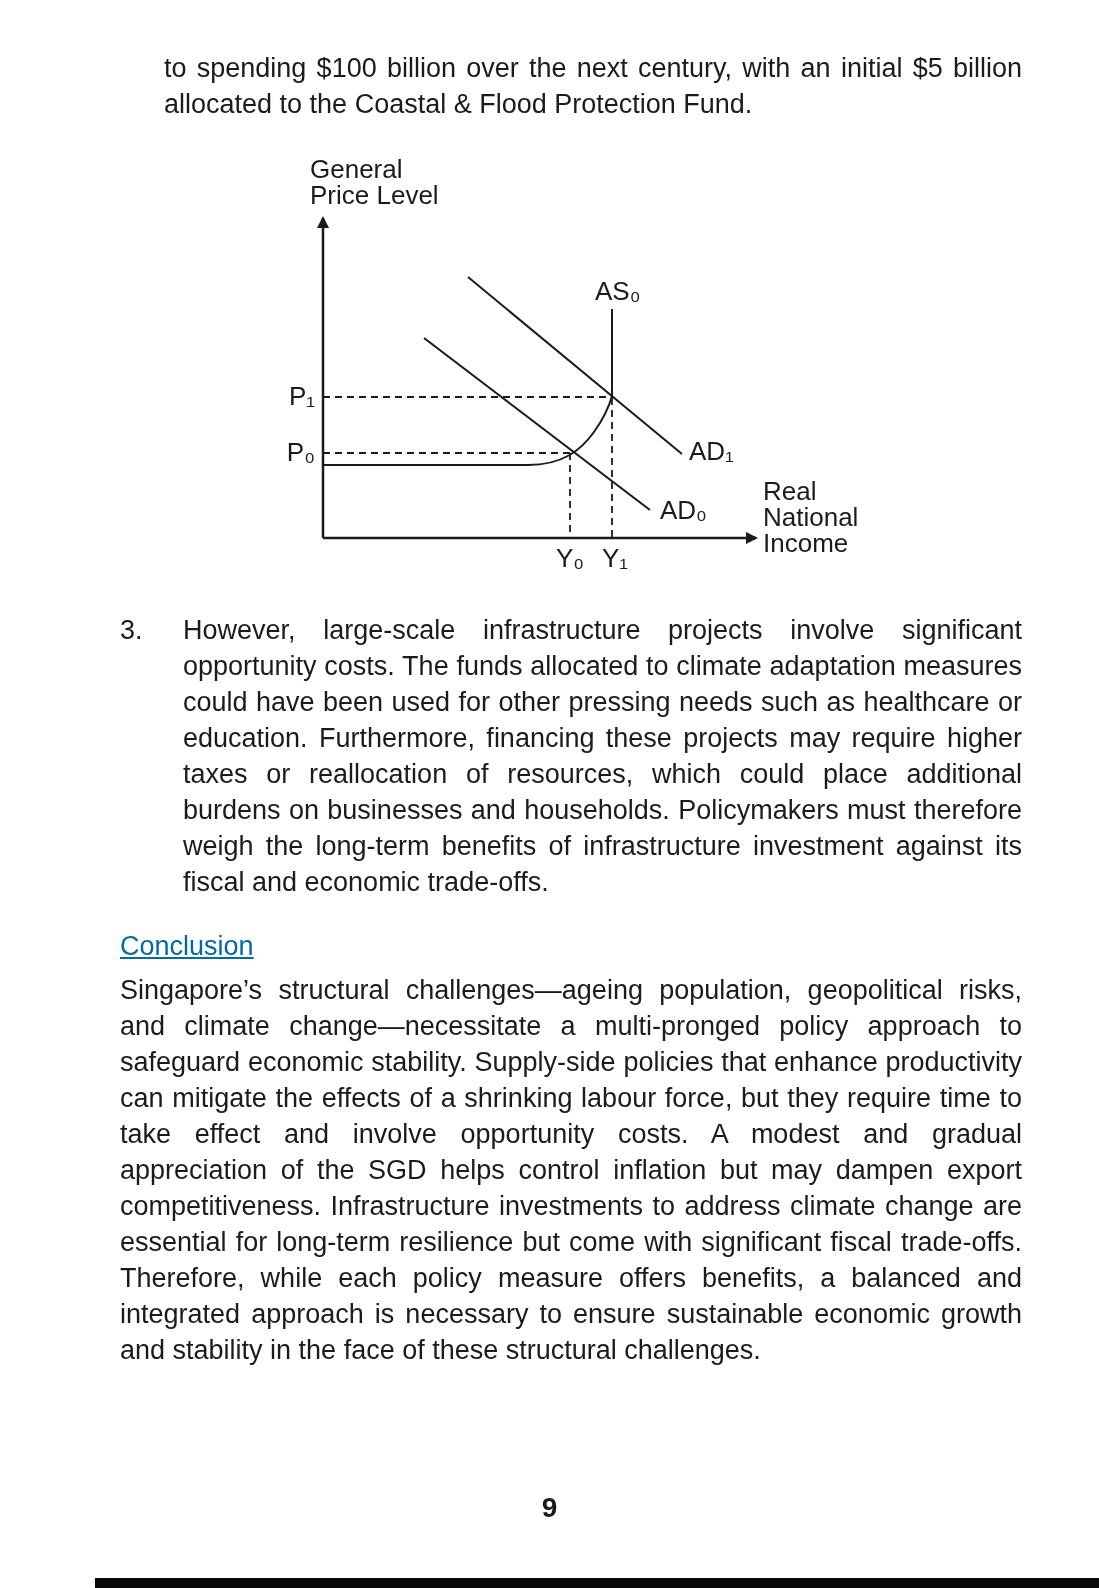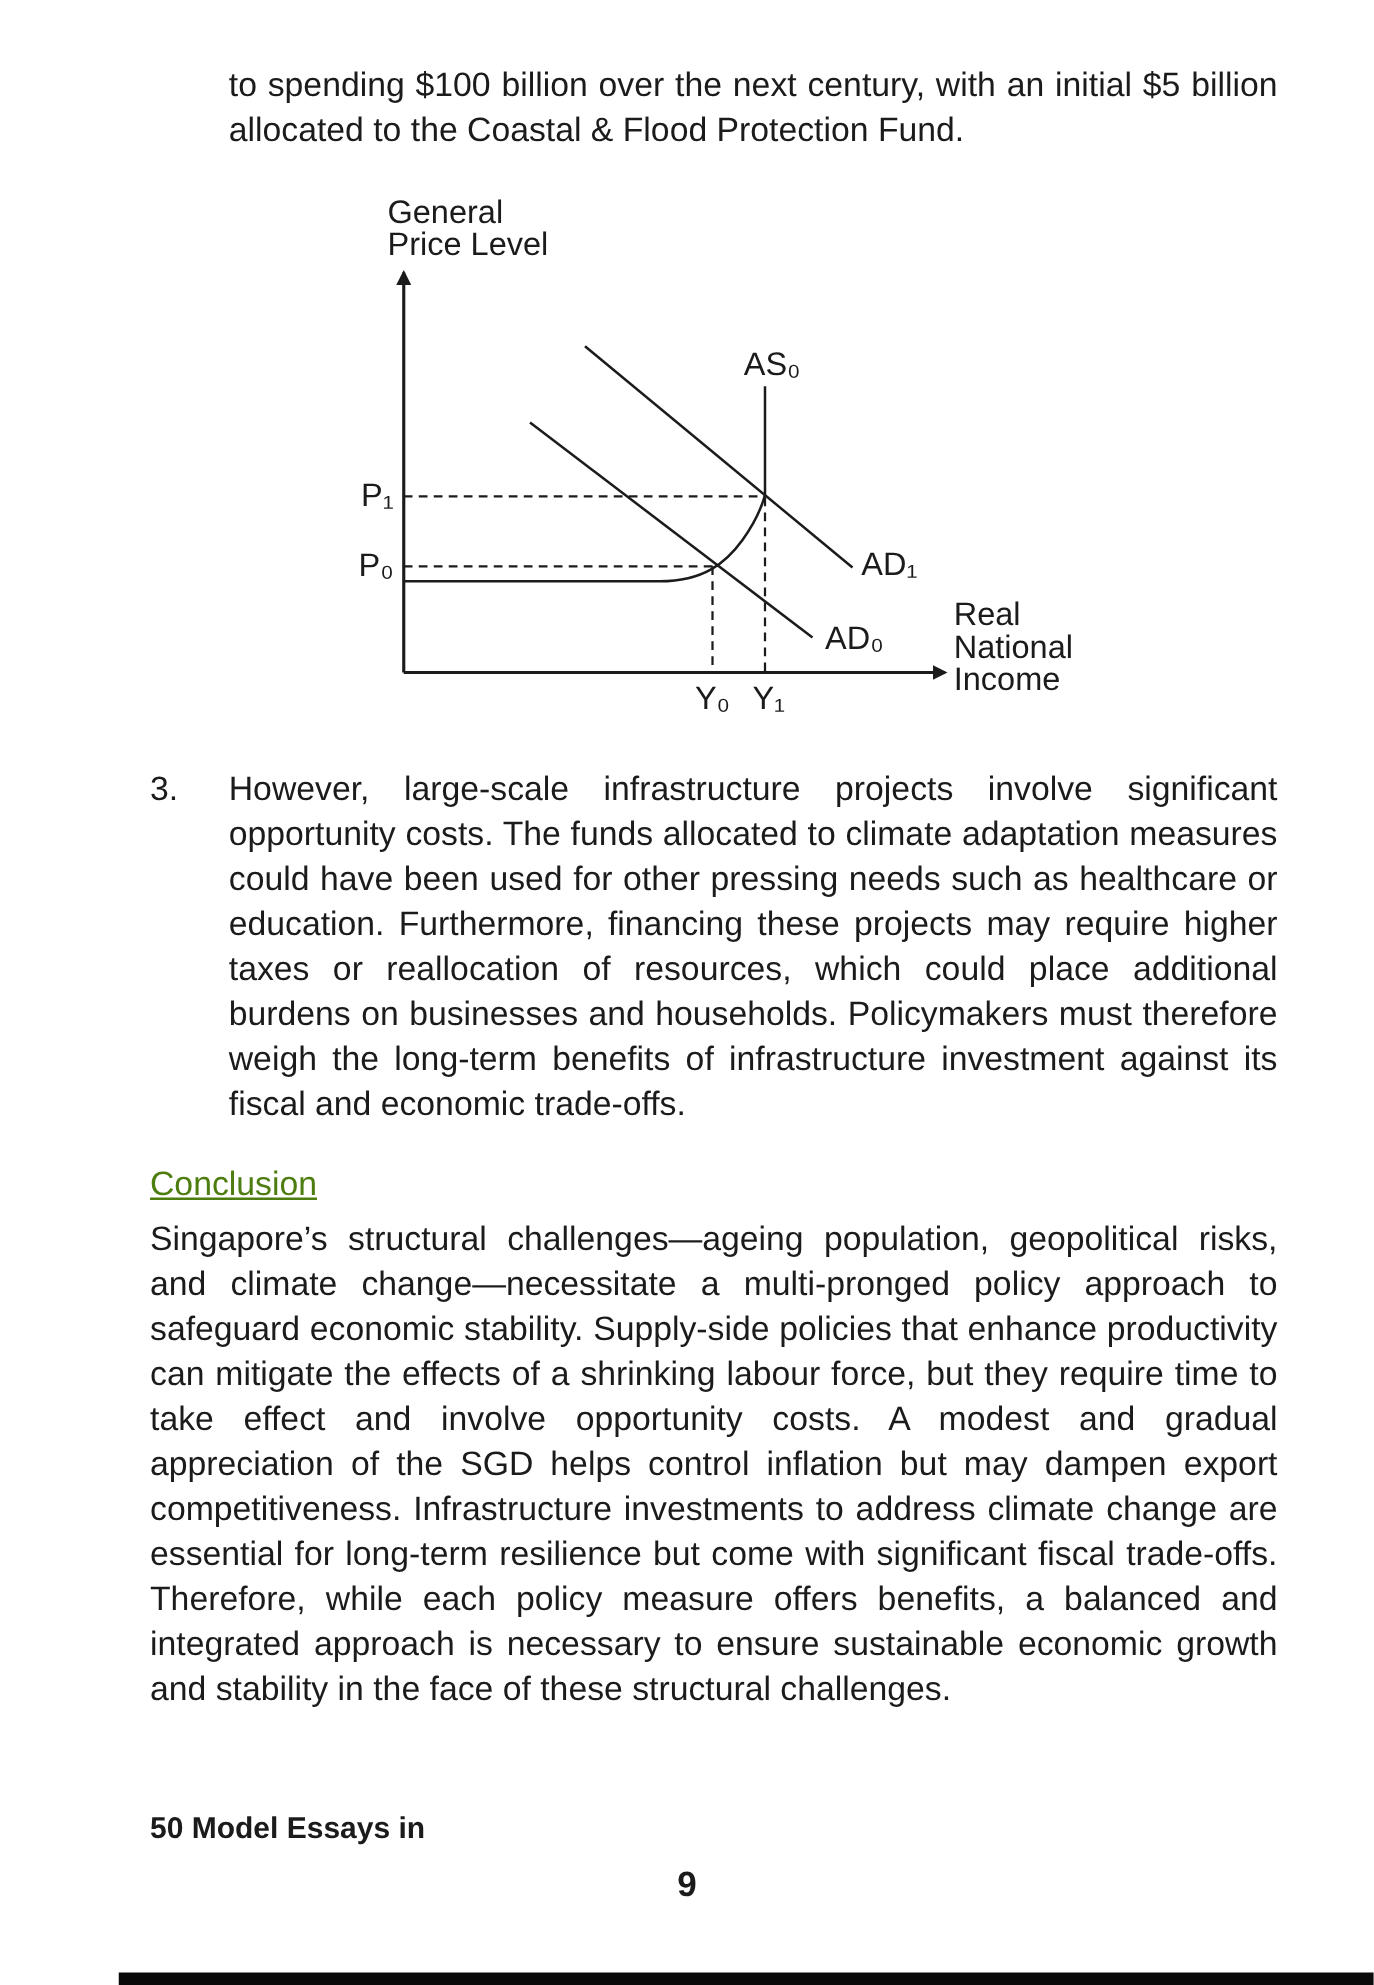--- a/index.html
+++ b/index.html
@@ -11,35 +11,35 @@
     overflow: hidden;
     font-family: "Liberation Sans", "DejaVu Sans", sans-serif;
     color: #1b1b1b;
   }
   .content { padding: 50px 77px 0 120px; }
   .para {
     font-size: 27px;
     line-height: 36px;
     text-align: justify;
   }
-  .indent { margin-left: 63px; }
+  .indent { margin-left: 44px; }
   .diagram-wrap { margin-left: 143px; margin-top: 26px; }
   svg text {
     font-family: "Liberation Sans", "DejaVu Sans", sans-serif;
     font-size: 26px;
     fill: #1b1b1b;
   }
   .numbered { display: flex; margin-top: 30px; }
   .num { flex: none; width: 63px; font-size: 27px; line-height: 36px; }
   .conclusion-heading {
     margin-top: 28px;
     margin-bottom: 8px;
     font-size: 27px;
     line-height: 36px;
-    color: #4d7c0f;
+    color: #0369a1;
     text-decoration: underline;
     font-weight: normal;
   }
   .footer {
     position: absolute;
     left: 120px;
     top: 1448px;
     font-size: 24px;
     line-height: 29px;
   }
@@ -119,18 +119,17 @@
     <p class="para">However, large-scale infrastructure projects involve significant opportunity costs. The funds allocated to climate adaptation measures could have been used for other pressing needs such as healthcare or education. Furthermore, financing these projects may require higher taxes or reallocation of resources, which could place additional burdens on businesses and households. Policymakers must therefore weigh the long-term benefits of infrastructure investment against its fiscal and economic trade-offs.</p>
   </div>
 
   <h2 class="conclusion-heading">Conclusion</h2>
 
   <p class="para">Singapore’s structural challenges—ageing population, geopolitical risks, and climate change—necessitate a multi-pronged policy approach to safeguard economic stability. Supply-side policies that enhance productivity can mitigate the effects of a shrinking labour force, but they require time to take effect and involve opportunity costs. A modest and gradual appreciation of the SGD helps control inflation but may dampen export competitiveness. Infrastructure investments to address climate change are essential for long-term resilience but come with significant fiscal trade-offs. Therefore, while each policy measure offers benefits, a balanced and integrated approach is necessary to ensure sustainable economic growth and stability in the face of these structural challenges.</p>
 
 </div>
 
 <div class="footer">
-  <div class="book-title">50 Model Essays in</div>
 </div>
 
 <div class="page-number">9</div>
 
 <div class="bottom-bar"></div>
 
 </body></html>

